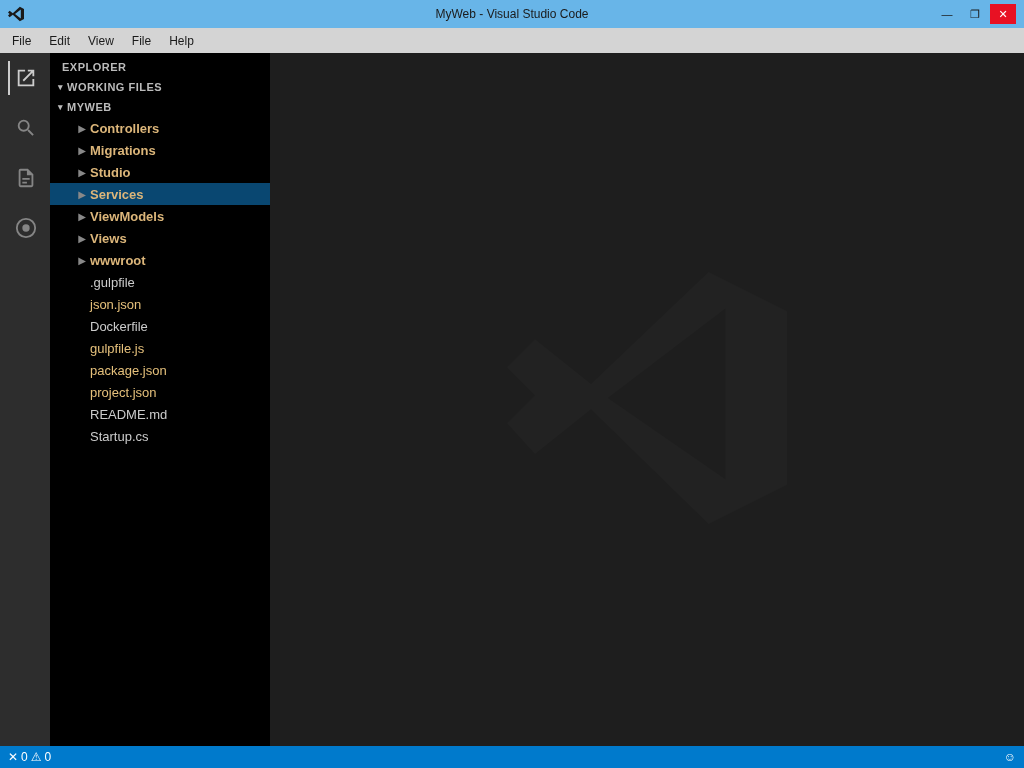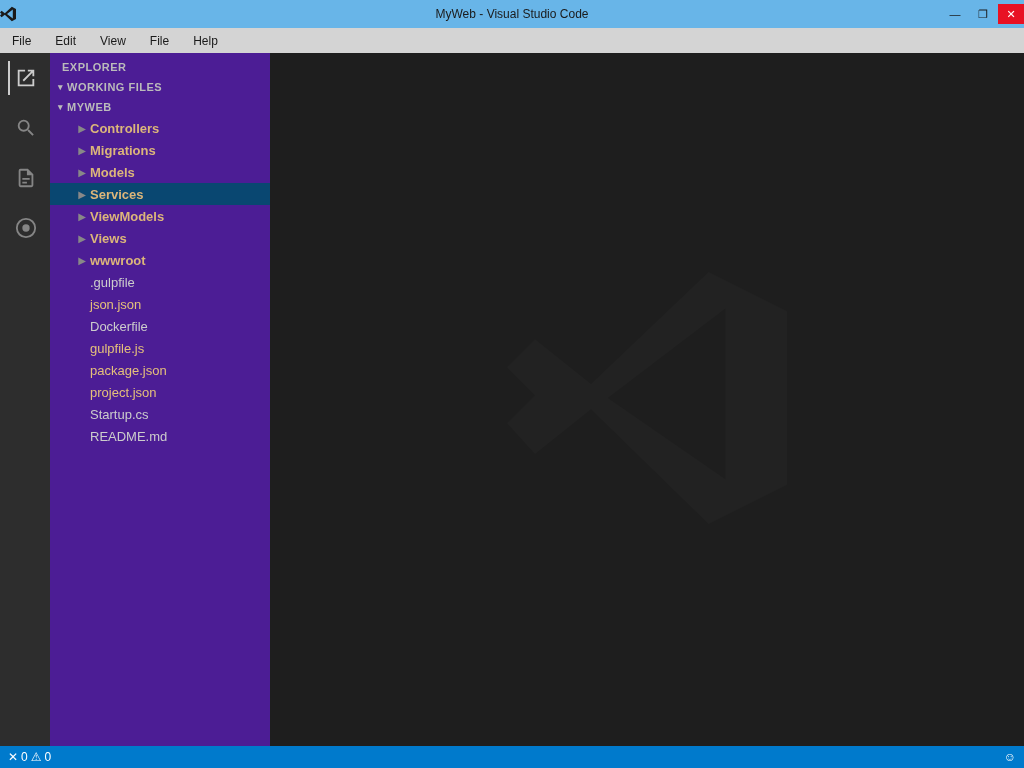--- a/index.html
+++ b/index.html
@@ -5,21 +5,21 @@
     * { margin: 0; padding: 0; box-sizing: border-box; }
     body { width: 1024px; height: 768px; overflow: hidden; font-family: 'Segoe UI', sans-serif; background: #1e1e1e; color: #ccc; font-size: 13px; }
 
     
     #titlebar {
       height: 28px;
       background: #68b5e8;
       display: flex;
       align-items: center;
       justify-content: flex-end;
-      padding: 0 0;
+      padding: 0 8px;
       user-select: none;
     }
     #titlebar .title {
       position: absolute;
       left: 50%;
       transform: translateX(-50%);
       font-size: 12px;
       color: #1a1a1a;
     }
     #titlebar .window-controls {
@@ -41,21 +41,21 @@
     }
     #titlebar .win-btn.close { background: #e81123; color: white; }
 
     
     #menubar {
       height: 25px;
       background: #d4d4d4;
       display: flex;
       align-items: center;
       padding: 0 4px;
-      gap: 8px;
+      gap: 2px;
     }
     #menubar .menu-item {
       padding: 2px 8px;
       font-size: 12px;
       color: #1a1a1a;
       cursor: pointer;
     }
 
     
     #main {
@@ -85,21 +85,21 @@
     }
     .activity-icon.active {
       color: #ccc;
       border-left: 2px solid #ccc;
     }
     .activity-icon svg { width: 22px; height: 22px; fill: currentColor; }
 
     
     #sidebar {
       width: 220px;
-      background: #4c1d95;
+      background: #000000;
       display: flex;
       flex-direction: column;
       overflow-y: auto;
     }
     .sidebar-header {
       padding: 8px 12px 4px 12px;
       font-size: 11px;
       font-weight: bold;
       color: #bbb;
       letter-spacing: 0.5px;
@@ -248,21 +248,21 @@
       <span class="label folder">Controllers</span>
     </div>
     <div class="tree-item">
       <span class="indent" style="width:24px;"></span>
       <span class="arrow">▶</span>
       <span class="label folder">Migrations</span>
     </div>
     <div class="tree-item">
       <span class="indent" style="width:24px;"></span>
       <span class="arrow">▶</span>
-      <span class="label folder">Models</span>
+      <span class="label folder">Studio</span>
     </div>
     <div class="tree-item selected">
       <span class="indent" style="width:24px;"></span>
       <span class="arrow">▶</span>
       <span class="label folder">Services</span>
     </div>
     <div class="tree-item">
       <span class="indent" style="width:24px;"></span>
       <span class="arrow">▶</span>
       <span class="label folder">ViewModels</span>
@@ -296,25 +296,25 @@
     <div class="tree-item">
       <span class="indent" style="width:40px;"></span>
       <span class="label file-yellow">package.json</span>
     </div>
     <div class="tree-item">
       <span class="indent" style="width:40px;"></span>
       <span class="label file-yellow">project.json</span>
     </div>
     <div class="tree-item">
       <span class="indent" style="width:40px;"></span>
+      <span class="label file-default">README.md</span>
+    </div>
+    <div class="tree-item">
+      <span class="indent" style="width:40px;"></span>
       <span class="label file-default">Startup.cs</span>
-    </div>
-    <div class="tree-item">
-      <span class="indent" style="width:40px;"></span>
-      <span class="label file-default">README.md</span>
     </div>
   </div>
 
   <div id="editor">
     <div class="vs-watermark">
       <svg viewBox="0 0 200 200" width="280" height="280" fill="#555">
 
         <path d="M144 10L60 90 20 58 0 78l20 20L0 118l20 22 40-32 84 82 56-28V38L144 10zm12 148L72 100l84-64v122z"></path>
       </svg>
     </div>

